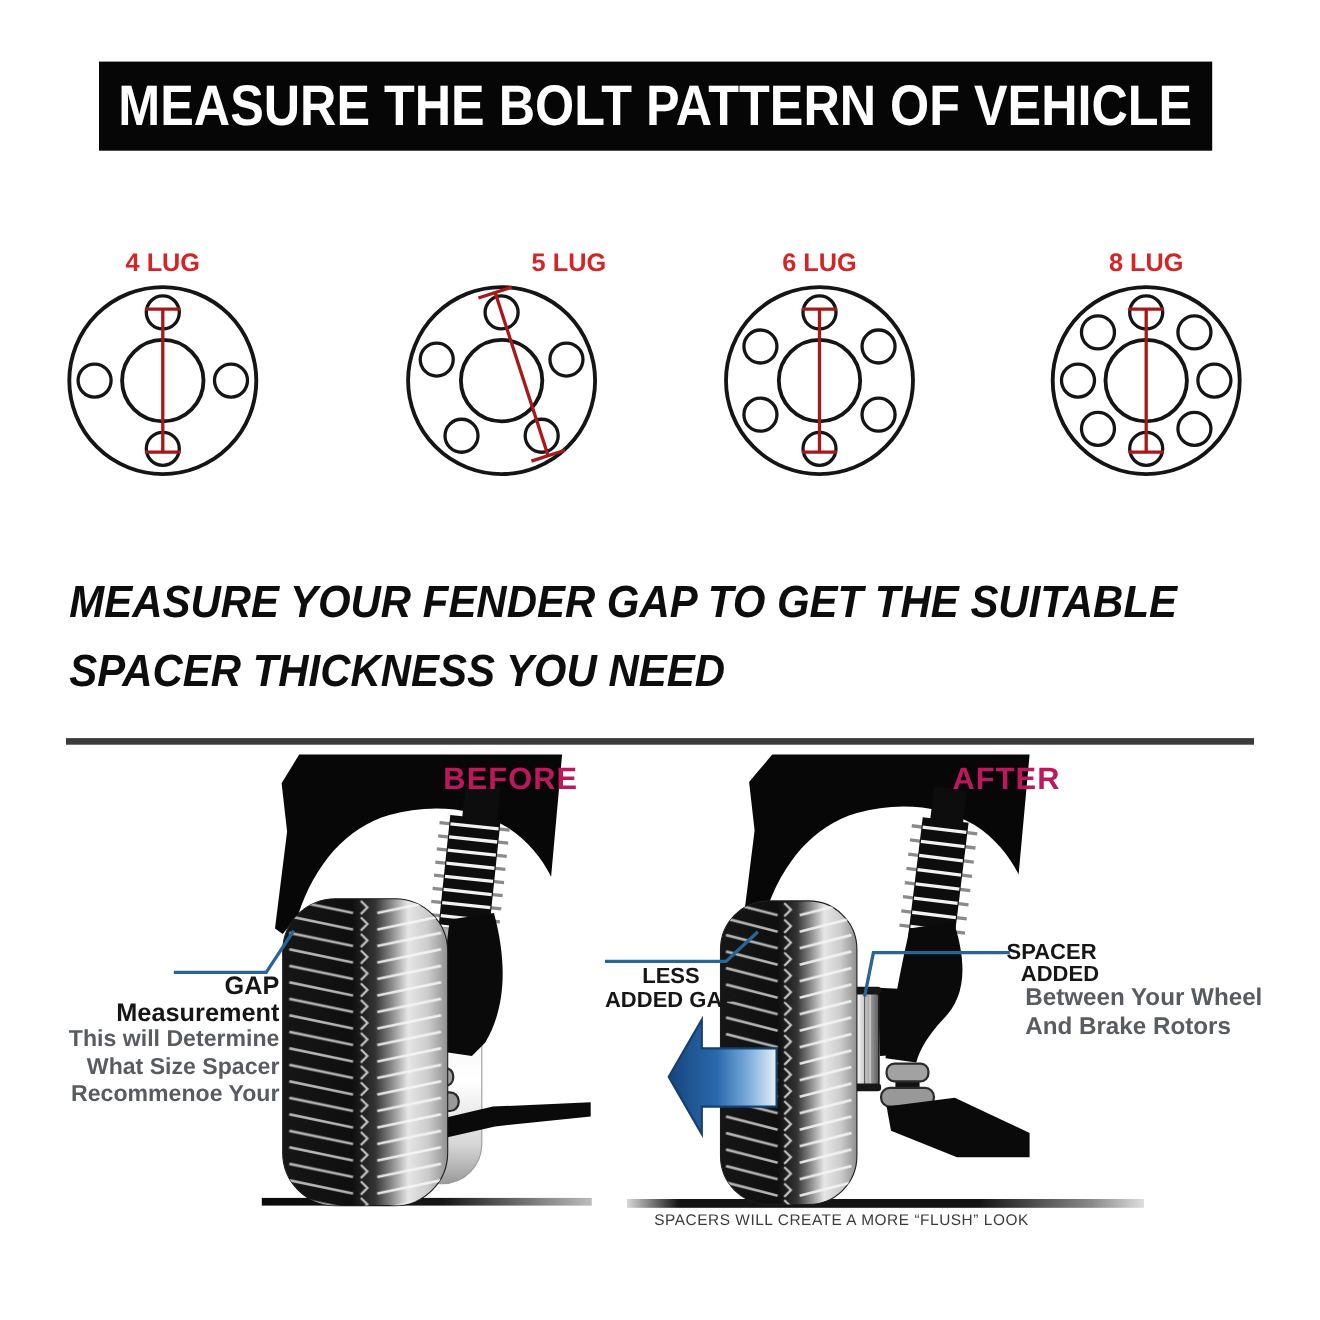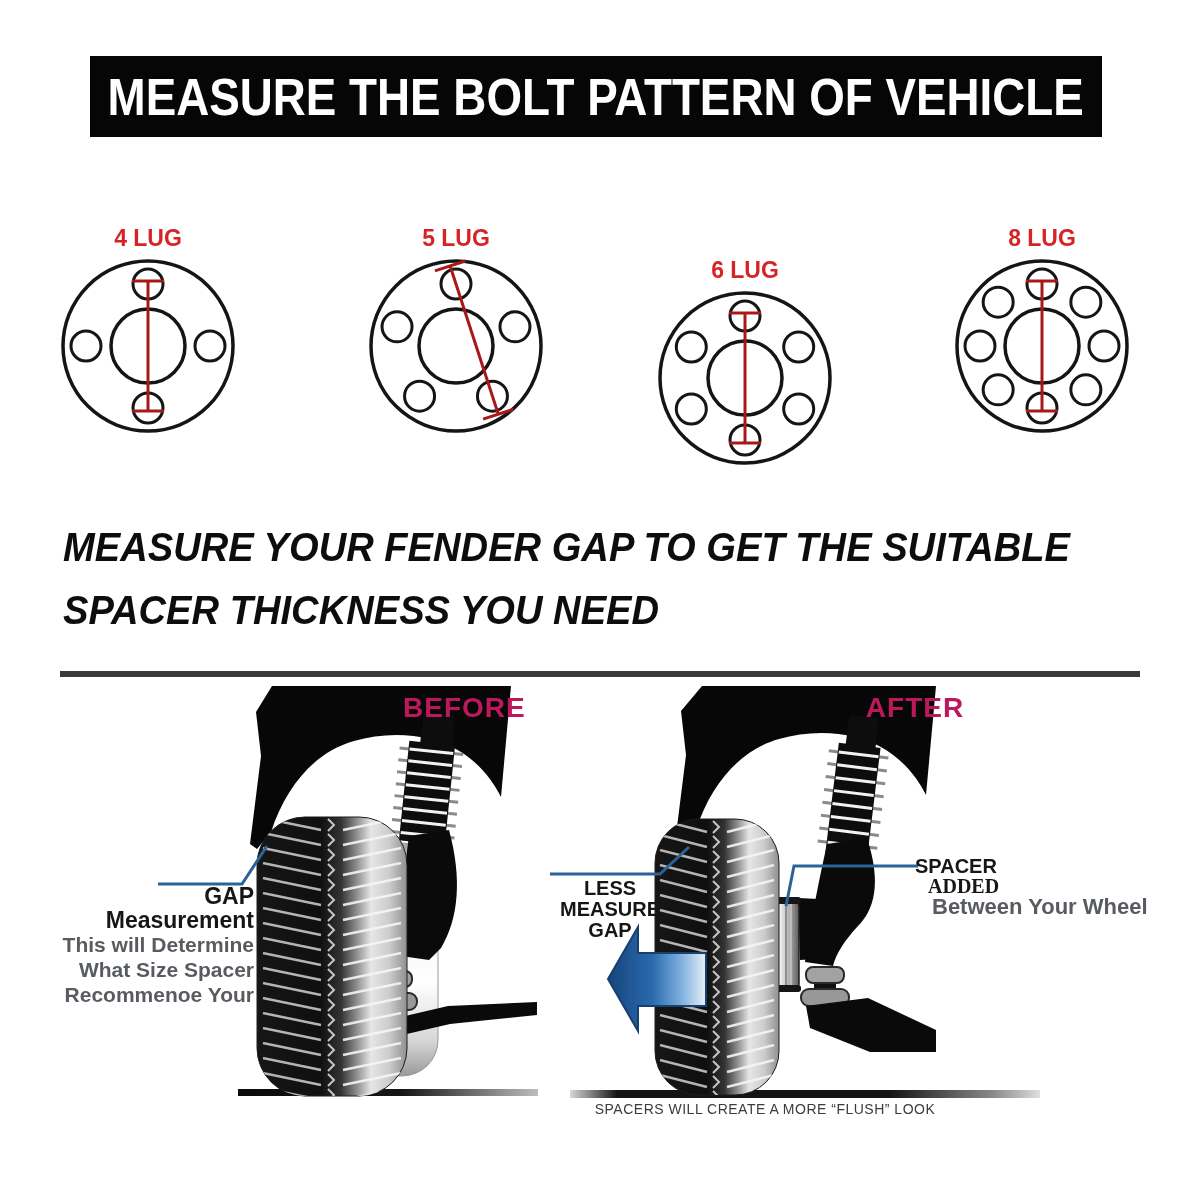--- a/index.html
+++ b/index.html
@@ -29,21 +29,21 @@
   
   .divider{left:60px;top:671px;width:1080px;height:6px;background:#3a3a3a;}
   
   .panel-title{color:#be185d;font-weight:bold;font-size:28px;letter-spacing:1px;text-align:center;margin-left:40px;}
   .lbl-black{color:#161616;font-weight:bold;}
   .lbl-gray{color:#585c61;font-weight:bold;}
   .gap-label{left:58px;top:884px;width:196px;text-align:right;font-size:23px;line-height:24px;}
   .gap-note{left:50px;top:932px;width:204px;text-align:right;font-size:21px;line-height:25px;}
   .lessgap-label{left:540px;top:878px;width:140px;text-align:center;font-size:20px;line-height:21px;}
   .spacer-label{left:915px;top:856px;width:140px;text-align:left;font-size:20px;line-height:20px;}
-  .spacer-label .indent{padding-left:13px;font-family:Liberation Serif, serif;}
+  .spacer-label .indent{padding-left:13px;}
   .spacer-note{left:932px;top:894px;width:230px;font-size:22px;line-height:26px;}
   .caption{
     left:555px;top:1101px;width:420px;text-align:center;color:#3b3b3b;
     font-weight:normal;font-size:14px;letter-spacing:.5px;
   }
 </style>
 </head>
 <body>
 
 <div class="abs banner">
@@ -58,35 +58,35 @@
         <circle cx="95" cy="30" r="15" fill="#ffffff" stroke="#151515" stroke-width="3"></circle>
         <circle cx="157" cy="92" r="15" fill="#ffffff" stroke="#151515" stroke-width="3"></circle>
         <circle cx="95.00000000000001" cy="154" r="15" fill="#ffffff" stroke="#151515" stroke-width="3"></circle>
         <circle cx="33" cy="92.00000000000001" r="15" fill="#ffffff" stroke="#151515" stroke-width="3"></circle>
         <line x1="95" y1="27" x2="95.00000000000001" y2="157" stroke="#a81818" stroke-width="3"></line>
         <line x1="111" y1="26.999999999999996" x2="79" y2="27.000000000000004" stroke="#a81818" stroke-width="3"></line>
         <line x1="111.00000000000001" y1="157" x2="79.00000000000001" y2="157" stroke="#a81818" stroke-width="3"></line>
       </svg></div>
 </div>
 <div class="abs lug" style="left:361px;top:224px;">
-  <div class="lug-label" style="color: rgb(214, 36, 36);">5 LUG</div>
+  <div class="lug-label" style="color: rgb(214, 36, 36); text-align: right;">5 LUG</div>
   <div class="lug-svg"><svg viewBox="0 0 190 180" width="190" height="180">
         <circle cx="95" cy="92" r="85" fill="#ffffff" stroke="#151515" stroke-width="3.5"></circle>
         <circle cx="95" cy="92" r="37" fill="none" stroke="#151515" stroke-width="3.5"></circle>
         <circle cx="95" cy="30" r="15" fill="#ffffff" stroke="#151515" stroke-width="3"></circle>
         <circle cx="153.96550401029953" cy="72.84094634875325" r="15" fill="#ffffff" stroke="#151515" stroke-width="3"></circle>
         <circle cx="131.44268564213334" cy="142.15905365124672" r="15" fill="#ffffff" stroke="#151515" stroke-width="3"></circle>
         <circle cx="58.55731435786667" cy="142.15905365124675" r="15" fill="#ffffff" stroke="#151515" stroke-width="3"></circle>
         <circle cx="36.034495989700474" cy="72.84094634875328" r="15" fill="#ffffff" stroke="#151515" stroke-width="3"></circle>
         <line x1="89.128677106876" y1="11.929926190392084" x2="137.31400853525736" y2="160.22912746085464" stroke="#a81818" stroke-width="3"></line>
         <line x1="104.34558136759846" y1="6.985654280392923" x2="73.91177284615354" y2="16.874198100391247" stroke="#a81818" stroke-width="3"></line>
         <line x1="152.53091279597982" y1="155.28485555085547" x2="122.0971042745349" y2="165.17339937085382" stroke="#a81818" stroke-width="3"></line>
       </svg></div>
 </div>
-<div class="abs lug" style="left:650px;top:224px;margin-top:32px;">
+<div class="abs lug" style="left:650px;top:224px;">
   <div class="lug-label" style="color: rgb(214, 36, 36);">6 LUG</div>
   <div class="lug-svg"><svg viewBox="0 0 190 180" width="190" height="180">
         <circle cx="95" cy="92" r="85" fill="#ffffff" stroke="#151515" stroke-width="3.5"></circle>
         <circle cx="95" cy="92" r="37" fill="none" stroke="#151515" stroke-width="3.5"></circle>
         <circle cx="95" cy="30" r="15" fill="#ffffff" stroke="#151515" stroke-width="3"></circle>
         <circle cx="148.6935750346352" cy="60.99999999999999" r="15" fill="#ffffff" stroke="#151515" stroke-width="3"></circle>
         <circle cx="148.69357503463522" cy="122.99999999999999" r="15" fill="#ffffff" stroke="#151515" stroke-width="3"></circle>
         <circle cx="95.00000000000001" cy="154" r="15" fill="#ffffff" stroke="#151515" stroke-width="3"></circle>
         <circle cx="41.30642496536482" cy="123.00000000000003" r="15" fill="#ffffff" stroke="#151515" stroke-width="3"></circle>
         <circle cx="41.306424965364805" cy="60.99999999999999" r="15" fill="#ffffff" stroke="#151515" stroke-width="3"></circle>
@@ -276,24 +276,25 @@
   <div>Measurement</div>
 </div>
 <div class="abs gap-note lbl-gray">
   <div>This will Determine</div>
   <div>What Size Spacer</div>
   <div>Recommenoe Your</div>
 </div>
 
 <div class="abs lessgap-label lbl-black">
   <div>LESS</div>
-  <div>MEASURE GAP</div>
+  <div>ADDED GAP</div>
 </div>
 
 <div class="abs spacer-label lbl-black">
   <div>SPACER</div>
   <div class="indent">ADDED</div>
 </div>
 <div class="abs spacer-note lbl-gray">
   <div>Between Your Wheel</div>
+  <div>And Brake Rotors</div>
 </div>
 
 <div class="abs caption">SPACERS WILL CREATE A MORE “FLUSH” LOOK</div>
 
 </body></html>

